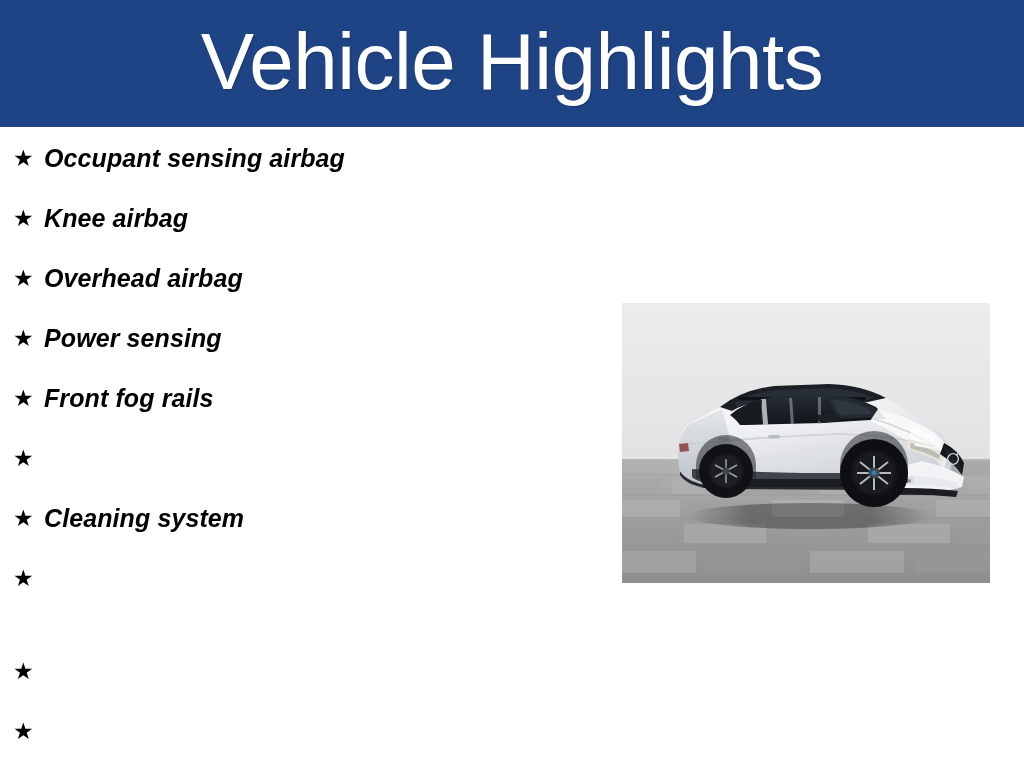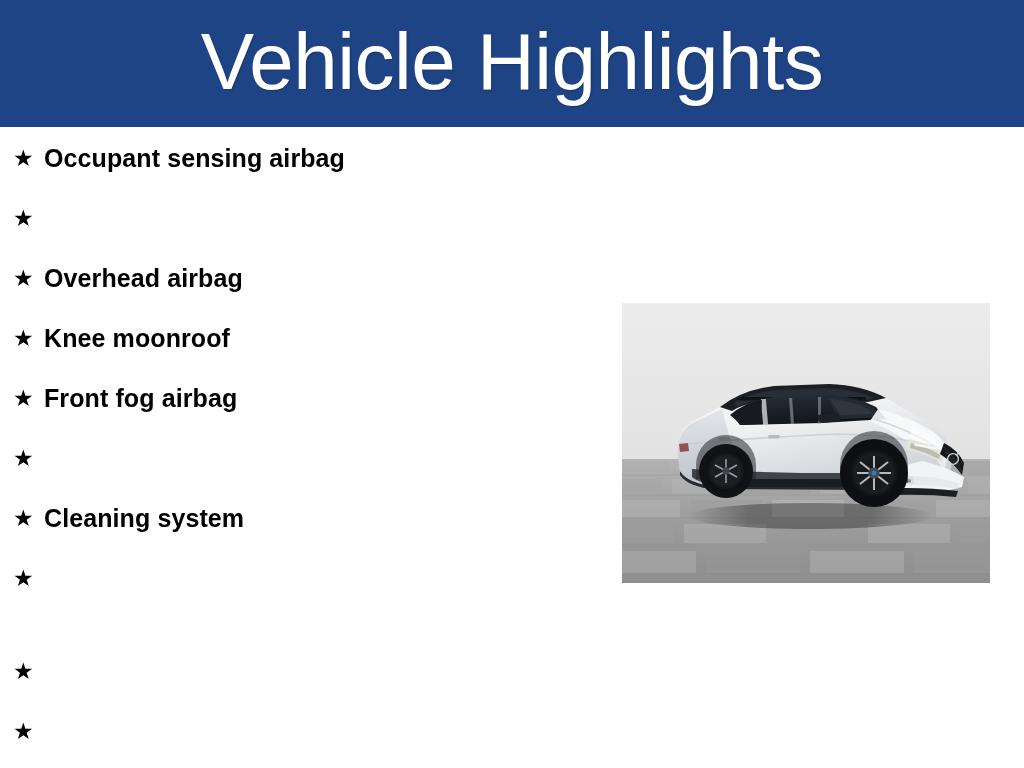--- a/index.html
+++ b/index.html
@@ -77,20 +77,21 @@
 
   .highlight-label {
     flex: 1 1 auto;
     color: #000000;
     font-family: "Liberation Sans", sans-serif;
     font-size: 25px;
     font-weight: bold;
     line-height: 31px;
     letter-spacing: 0.1px;
     max-width: 450px;
+    font-style: italic;
   }
 
   
   #vehicle-photo {
     position: absolute;
     left: 622px;
     top: 303px;
     width: 368px;
     height: 280px;
     overflow: hidden;
@@ -110,35 +111,36 @@
 
   <ul id="highlights-list">
 
     <li class="highlight-item">
       <span class="bullet-star">★</span>
       <span class="highlight-label">Occupant sensing airbag</span>
     </li>
 
     <li class="highlight-item">
       <span class="bullet-star">★</span>
+      <span class="highlight-label">Knee airbag</span>
     </li>
 
     <li class="highlight-item">
       <span class="bullet-star">★</span>
       <span class="highlight-label">Overhead airbag</span>
     </li>
 
     <li class="highlight-item">
       <span class="bullet-star">★</span>
-      <span class="highlight-label">Knee moonroof</span>
-    </li>
-
-    <li class="highlight-item">
-      <span class="bullet-star">★</span>
-      <span class="highlight-label">Front fog airbag</span>
+      <span class="highlight-label">Power sensing</span>
+    </li>
+
+    <li class="highlight-item">
+      <span class="bullet-star">★</span>
+      <span class="highlight-label">Front fog rails</span>
     </li>
 
     <li class="highlight-item">
       <span class="bullet-star">★</span>
     </li>
 
     <li class="highlight-item">
       <span class="bullet-star">★</span>
       <span class="highlight-label">Cleaning system</span>
     </li>

